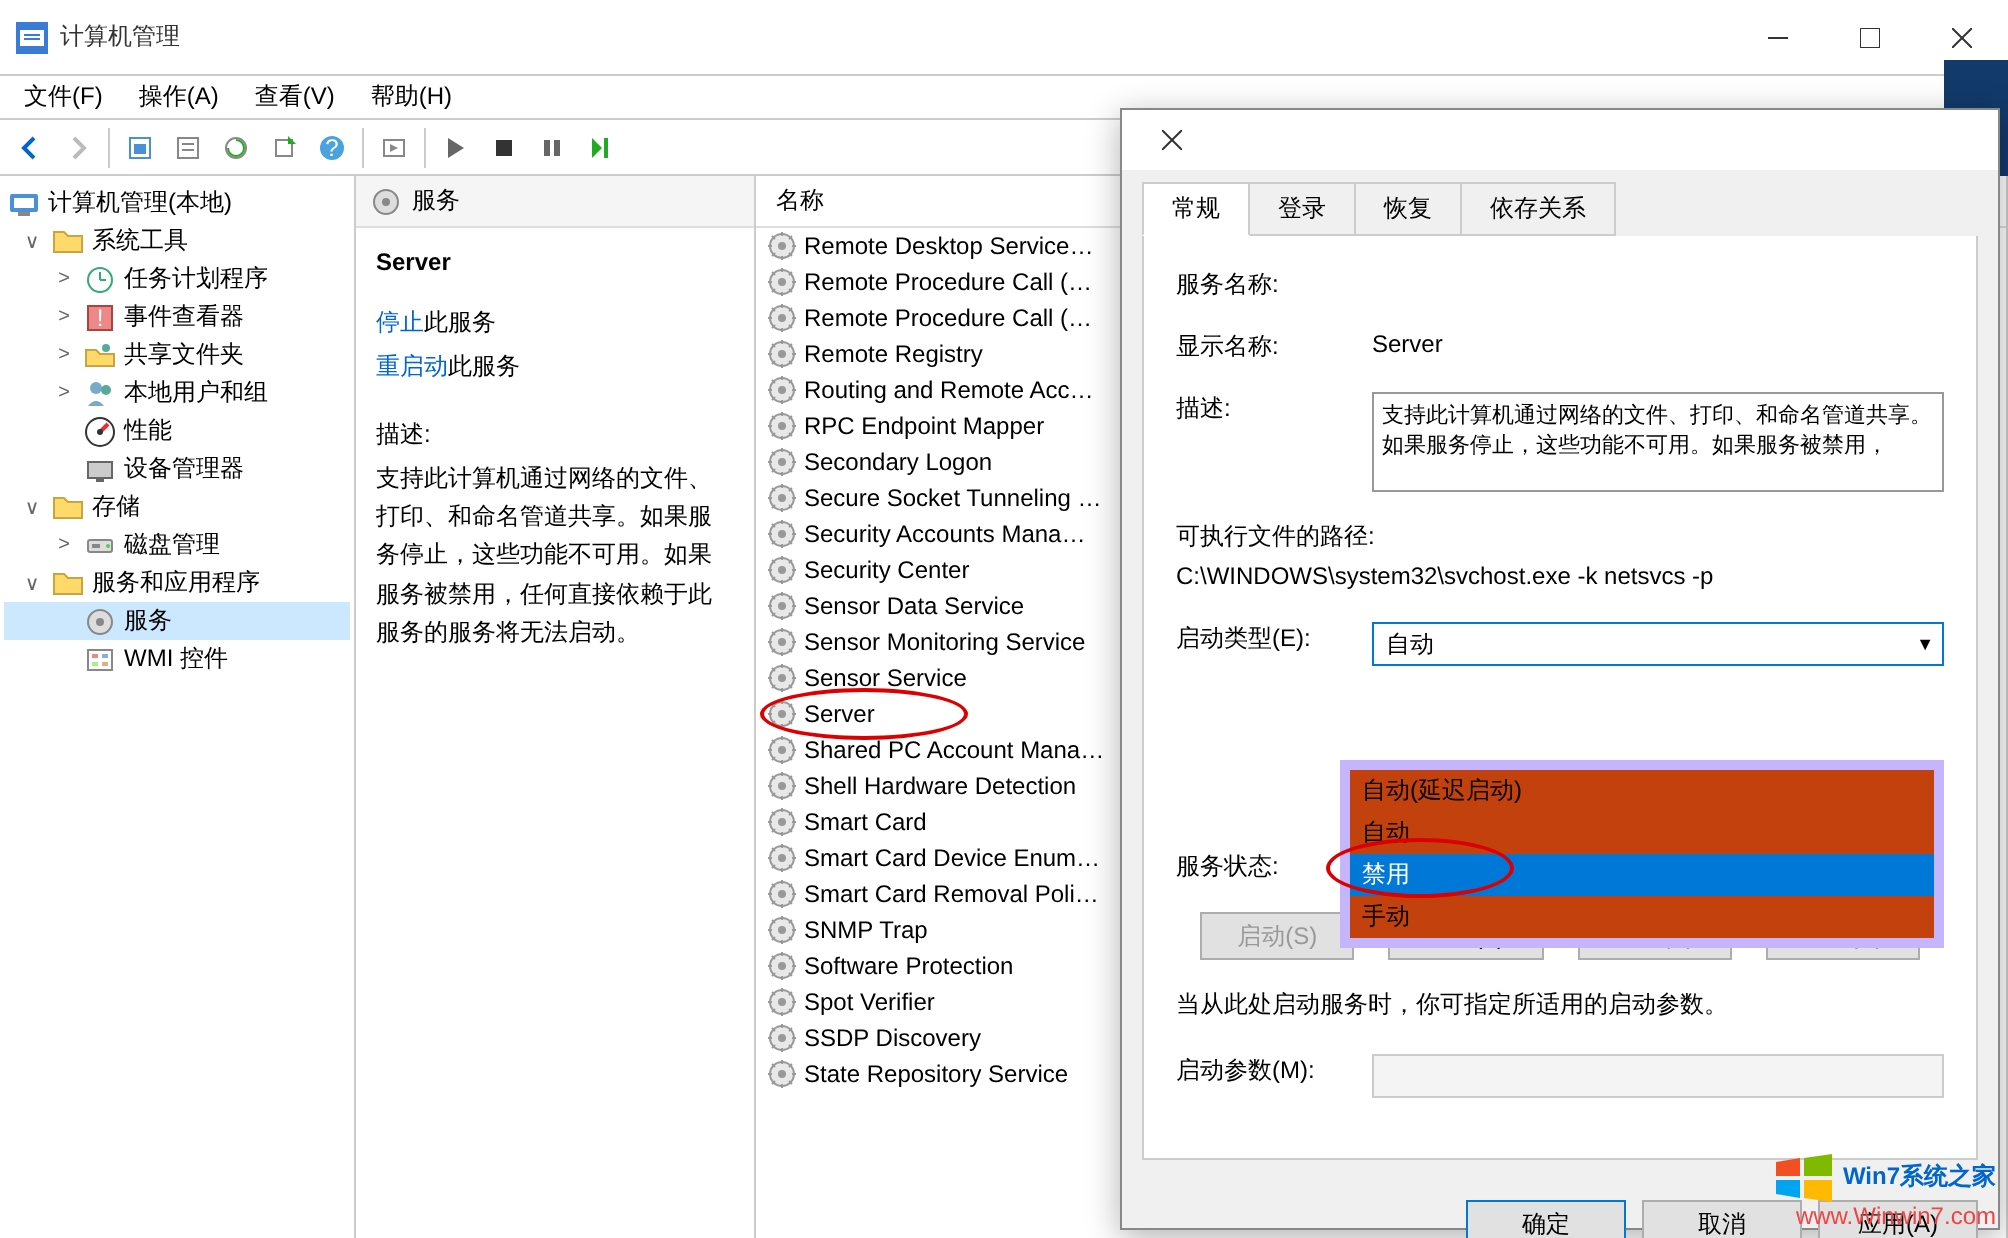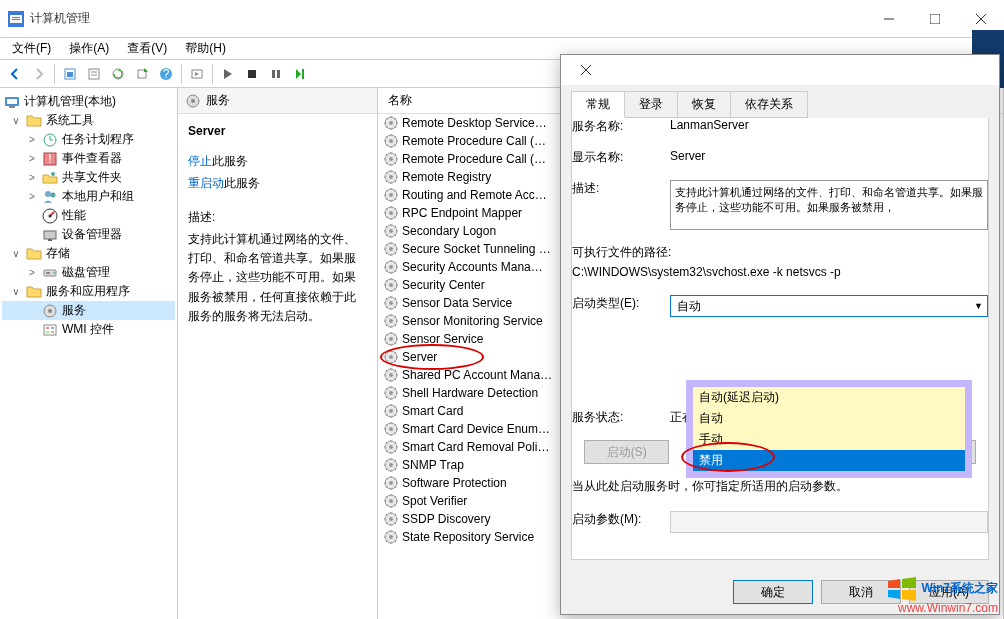--- a/index.html
+++ b/index.html
@@ -34,28 +34,28 @@
 .svc-row.sel::after{content:"";position:absolute;left:2px;top:-4px;width:100px;height:22px;border:2px solid #d00;border-radius:50%;pointer-events:none}
 .svc-row .gicon{width:14px;height:14px;flex-shrink:0}
 
 .dlg{position:absolute;left:560px;top:54px;width:440px;height:561px;background:#f0f0f0;border:1px solid #888;box-shadow:0 4px 16px rgba(0,0,0,.3);display:flex;flex-direction:column}
 .dlg-title{height:30px;display:flex;align-items:center;padding:0 10px;background:#fff}
 .dlg-title span{flex:1}
 .dlg-close{width:30px;height:30px;display:flex;align-items:center;justify-content:center;cursor:default}
 .tabs{display:flex;padding:6px 10px 0;background:#f0f0f0}
 .tab{padding:4px 14px;border:1px solid #ccc;background:#f0f0f0;cursor:default;margin-right:-1px}
 .tab.active{background:#fff;border-bottom-color:#fff;position:relative;z-index:1}
-.dlg-body{flex:1;background:#fff;margin:0 10px 10px;border:1px solid #ccc;border-top:none;position:relative}
+.dlg-body{flex:1;background:#fff;margin:0 10px 10px;border:1px solid #ccc;border-top:none;padding:16px;position:relative}
 .field-row{display:flex;margin-bottom:14px;align-items:flex-start}
 .field-row .lbl{width:98px;flex-shrink:0}
 .field-row .val{flex:1}
 .desc-box{flex:1;border:1px solid #999;padding:4px;height:50px;overflow:auto;font-size:11px;line-height:1.4;background:#fff}
 .sel-box{flex:1;border:1px solid #0078d7;height:22px;display:flex;align-items:center;padding:0 6px;background:#fff;position:relative}
 .sel-arrow{position:absolute;right:4px;font-size:9px}
-.dropdown{position:absolute;left:114px;right:16px;top:262px;border:7px solid #c4b5fd;background:#fef9c3;z-index:10}
+.dropdown{position:absolute;left:98px;right:16px;top:262px;border:5px solid #c4b5fd;background:#c2410c;z-index:10}
 .dd-opt{padding:2px 6px;cursor:default}
 .dd-opt.hl{background:#0078d7;color:#fff;position:relative}
 .dd-opt.hl::after{content:"";position:absolute;left:-12px;top:-8px;width:90px;height:26px;border:2px solid #d00;border-radius:50%;pointer-events:none}
 .btn-row{display:flex;gap:17px;margin:14px 12px}
 .dlg-btn{flex:1;height:24px;border:1px solid #adadad;background:#e1e1e1;display:flex;align-items:center;justify-content:center;cursor:default}
 .dlg-btn.dis{color:#999}
 .param-input{border:1px solid #ccc;height:22px;flex:1;background:#f4f4f4}
 .dlg-footer{display:flex;justify-content:flex-end;gap:8px;padding:10px}
 .dlg-footer .dlg-btn{flex:0 0 80px}
 .watermark{position:absolute;right:6px;bottom:4px;text-align:right;font-size:12px;color:#0a5;font-weight:bold}
@@ -598,21 +598,20 @@
   </div>
   <div class="tabs">
     <div class="tab active">常规</div>
     <div class="tab">登录</div>
     <div class="tab">恢复</div>
     <div class="tab">依存关系</div>
   </div>
   <div class="dlg-body">
     <div class="field-row">
       <div class="lbl">服务名称:</div>
-      <div class="val">LanmanServer</div>
     </div>
     <div class="field-row">
       <div class="lbl">显示名称:</div>
       <div class="val">Server</div>
     </div>
     <div class="field-row">
       <div class="lbl">描述:</div>
       <div class="desc-box">支持此计算机通过网络的文件、打印、和命名管道共享。如果服务停止，这些功能不可用。如果服务被禁用，</div>
     </div>
     <div style="margin-bottom:4px">可执行文件的路径:</div>
@@ -621,22 +620,22 @@
       <div class="lbl">启动类型(E):</div>
       <div class="sel-box">
         <span>自动</span>
         <span class="sel-arrow">▼</span>
       </div>
     </div>
 
     <div class="dropdown">
       <div class="dd-opt">自动(延迟启动)</div>
       <div class="dd-opt">自动</div>
+      <div class="dd-opt hl">禁用</div>
       <div class="dd-opt">手动</div>
-      <div class="dd-opt hl">禁用</div>
     </div>
     <div style="height:78px"></div>
     <div class="field-row">
       <div class="lbl">服务状态:</div>
       <div class="val">正在运行</div>
     </div>
     <div class="btn-row">
       <div class="dlg-btn dis">启动(S)</div>
       <div class="dlg-btn">停止(T)</div>
       <div class="dlg-btn dis">暂停(P)</div>

